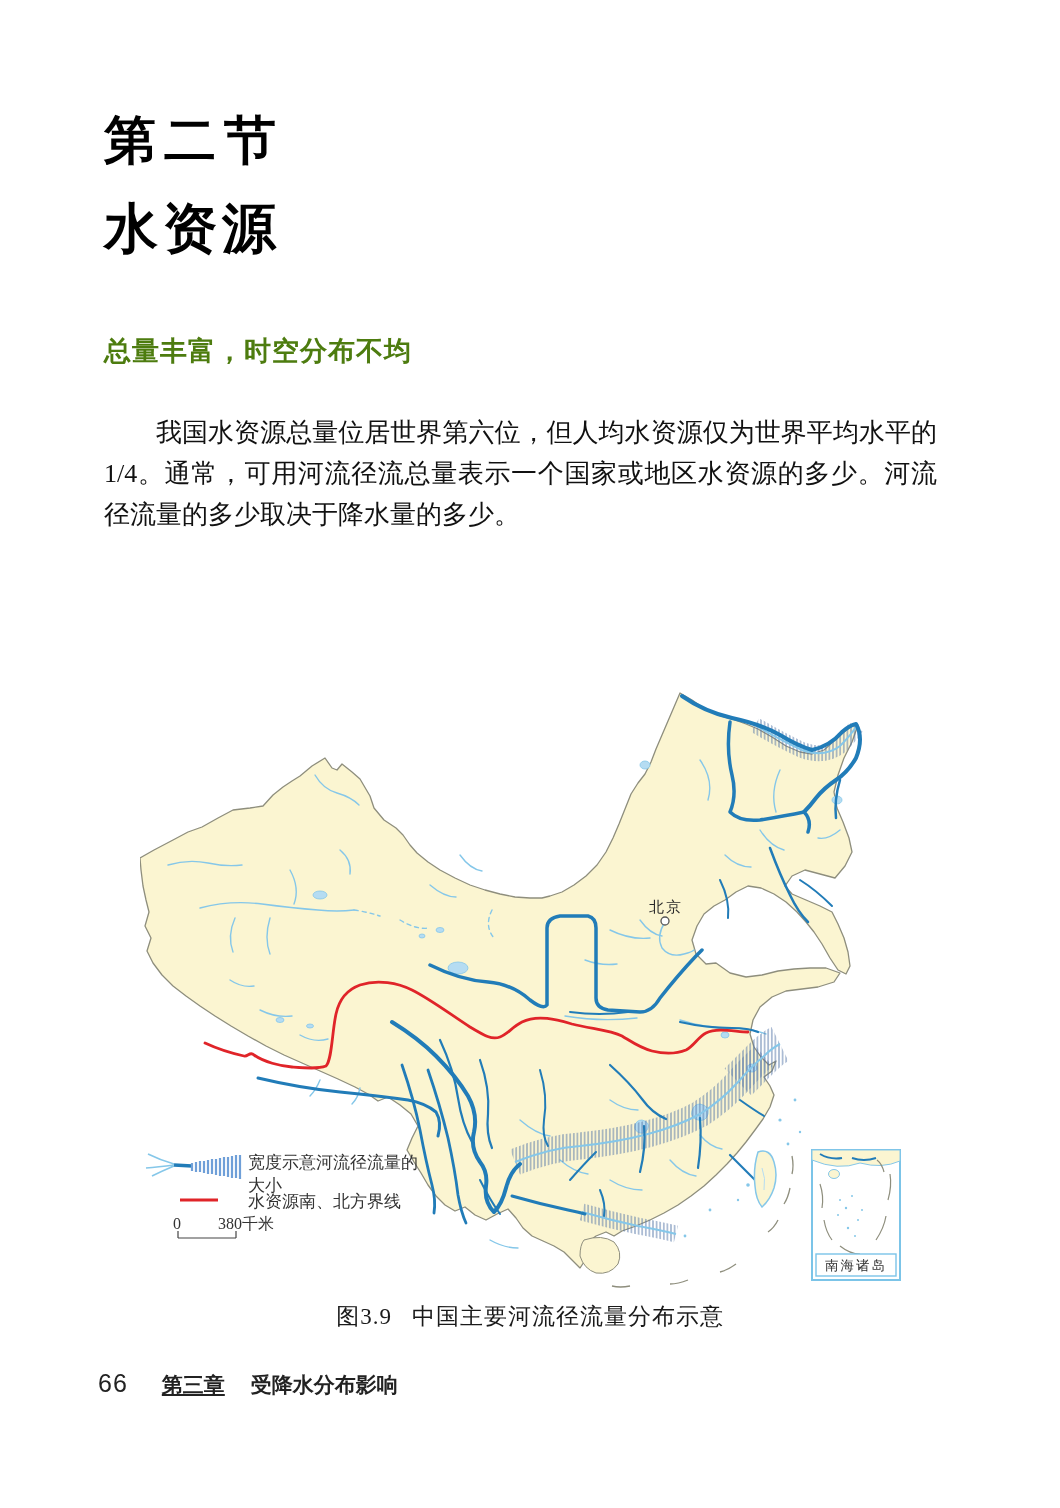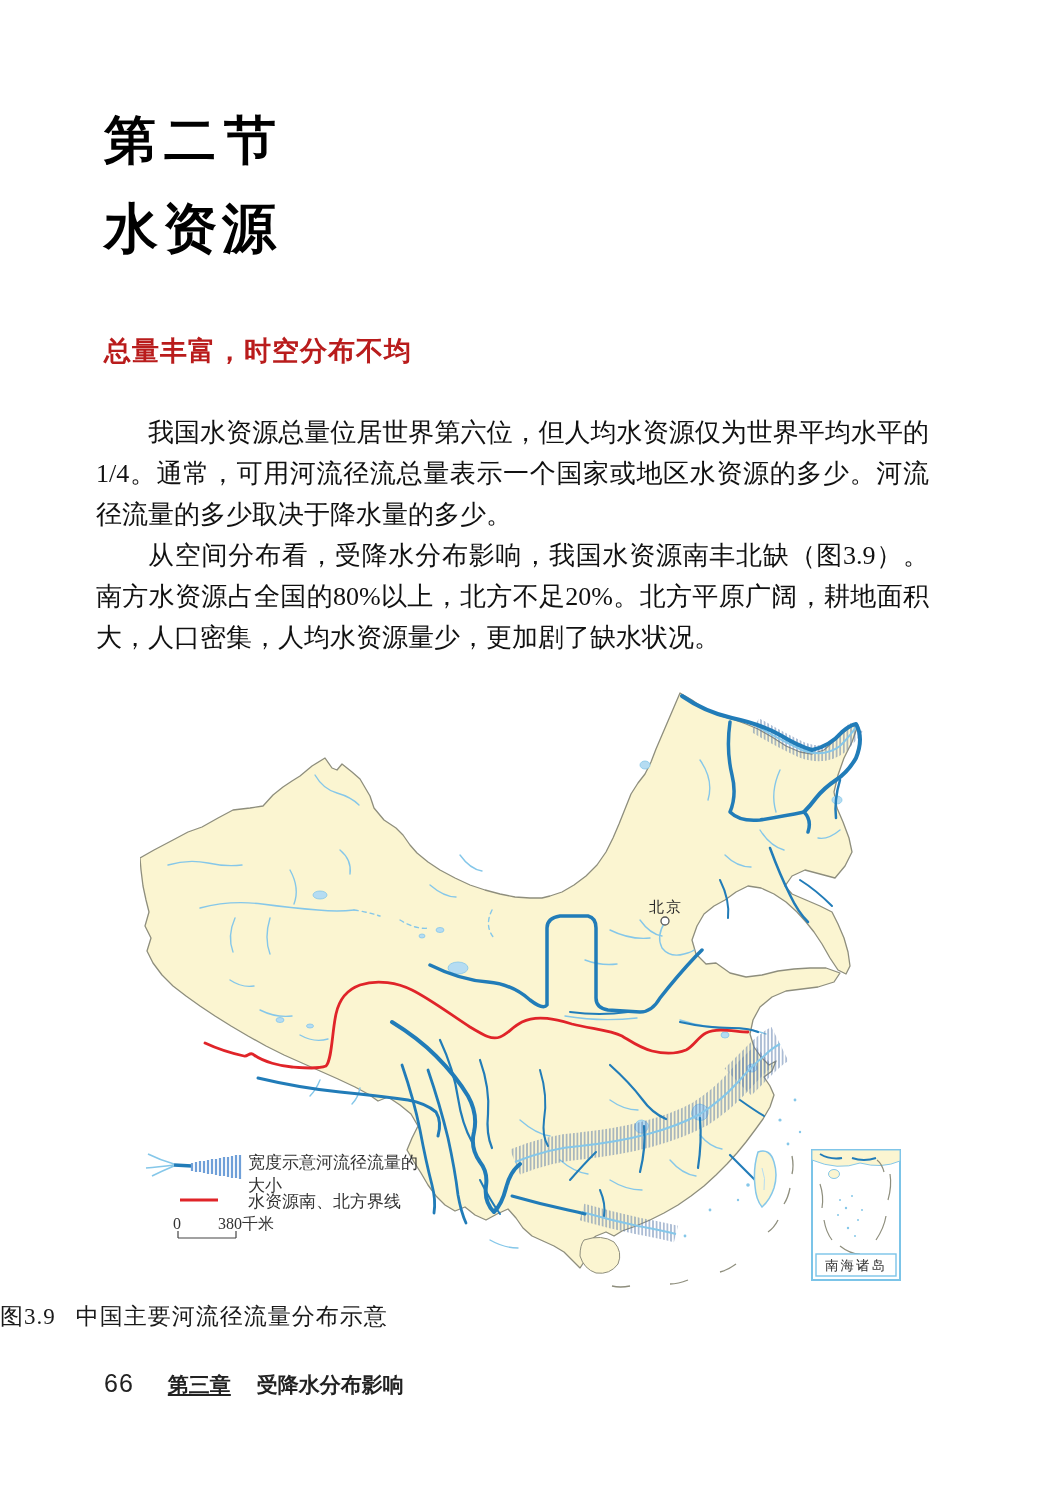--- a/index.html
+++ b/index.html
@@ -11,54 +11,53 @@
     position:absolute;left:104px;top:112px;
     font-size:52px;font-weight:bold;letter-spacing:8px;line-height:1.1;color:#000;
   }
   .sec-title{
     position:absolute;left:104px;top:200px;
     font-size:54px;font-weight:bold;letter-spacing:5px;line-height:1.1;color:#000;
   }
   .sub-heading{
     position:absolute;left:104px;top:333px;
     font-family:"Liberation Sans","DejaVu Sans",sans-serif;
-    font-size:27px;font-weight:bold;letter-spacing:1px;color:#b91c1c;
+    font-size:27px;font-weight:bold;letter-spacing:1px;color:#4d7c0f;
   }
   .body-text{
-    position:absolute;left:96px;top:412px;width:833px;
+    position:absolute;left:104px;top:412px;width:833px;
     font-size:26px;line-height:41px;text-align:justify;color:#111;
   }
   .body-text p{margin:0;text-indent:2em;}
   .map-wrap{position:absolute;left:140px;top:680px;width:820px;height:620px;}
   .caption{
-    position:absolute;left:0;top:1301px;width:1060px;text-align:left;
+    position:absolute;left:0;top:1301px;width:1060px;text-align:center;
     font-size:23px;color:#1a1a1a;letter-spacing:1px;
   }
   .caption .fig-no{margin-right:20px;}
   .footer{
-    position:absolute;left:104px;top:1369px;display:flex;align-items:baseline;
+    position:absolute;left:98px;top:1369px;display:flex;align-items:baseline;
     font-family:"Liberation Sans","DejaVu Sans",sans-serif;color:#222;
   }
   .footer .pageno{font-size:25px;letter-spacing:1px;}
   .footer .chapter{font-size:21px;margin-left:34px;font-weight:bold;text-decoration:underline;}
   .footer .book{font-size:21px;margin-left:26px;font-weight:bold;}
   svg text{font-family:"Liberation Serif","DejaVu Serif",serif;}
 </style>
 </head>
 <body>
 
 <div class="page">
 
   <div class="sec-label">第二节</div>
   <div class="sec-title">水资源</div>
   <div class="sub-heading">总量丰富，时空分布不均</div>
 
   <div class="body-text">
     <p>我国水资源总量位居世界第六位，但人均水资源仅为世界平均水平的1/4。通常，可用河流径流总量表示一个国家或地区水资源的多少。河流径流量的多少取决于降水量的多少。</p>
-    <p>从空间分布看，受降水分布影响，我国水资源南丰北缺（图3.9）。南方水资源占全国的80%以上，北方不足20%。北方平原广阔，耕地面积大，人口密集，人均水资源量少，更加剧了缺水状况。</p>
   </div>
 
   <div class="map-wrap">
   <svg width="820" height="620" viewBox="0 0 820 620">
     <defs>
       <pattern id="hatch" width="3.6" height="4" patternUnits="userSpaceOnUse">
         <line x1="1.8" y1="0" x2="1.8" y2="4" stroke="#5878A8" stroke-width="1"></line>
       </pattern>
     </defs>
 

